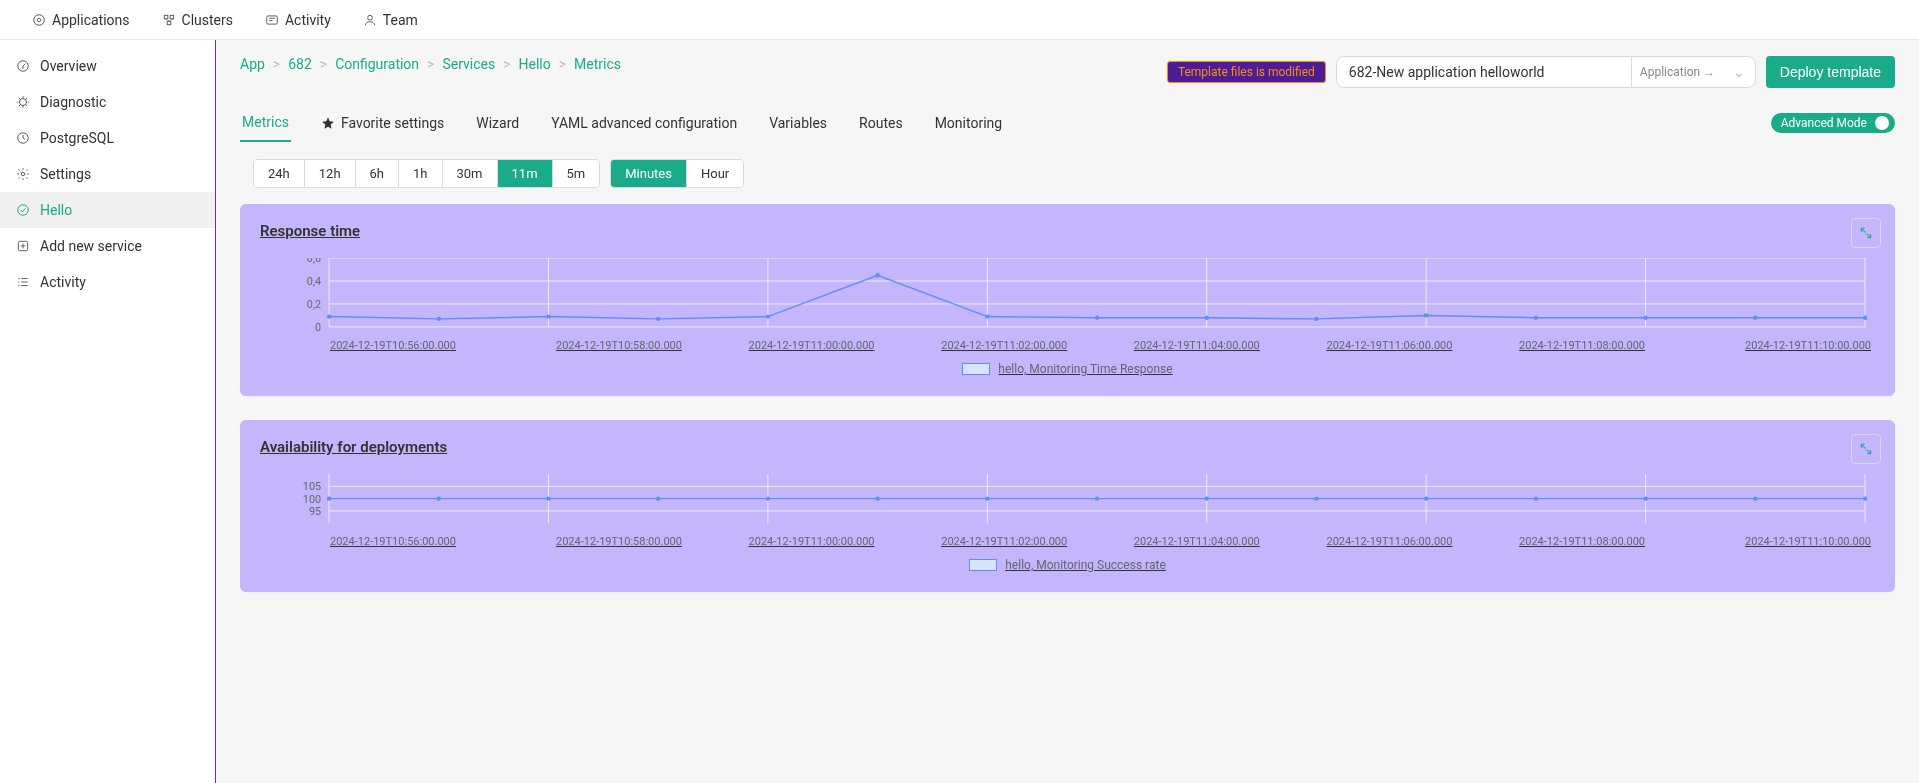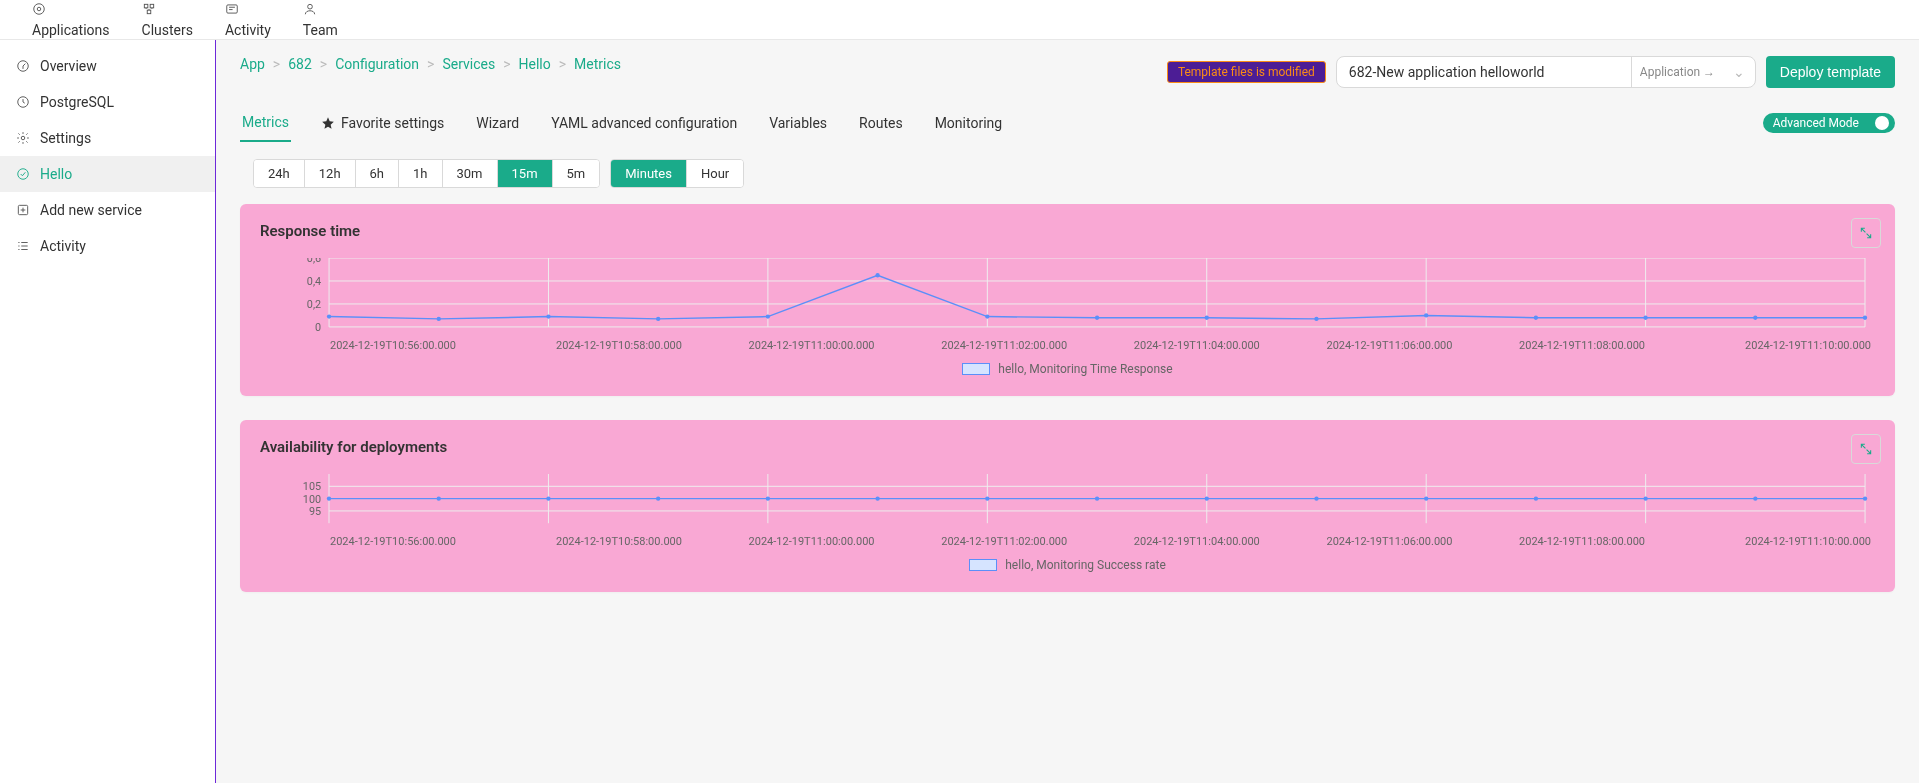--- a/index.html
+++ b/index.html
@@ -1,19 +1,19 @@
 <!DOCTYPE html>
 <html><head>
   <meta charset="utf-8">
   <style>
     * { box-sizing: border-box; margin: 0; padding: 0; }
     body { font-family: -apple-system, BlinkMacSystemFont, "Segoe UI", Roboto, sans-serif; color: #333; font-size: 14px; background: #fff; }
     
     .top-nav { display: flex; border-bottom: 1px solid #e8e8e8; padding: 0 16px; height: 40px; align-items: center; }
-    .top-nav-item { display: flex; gap: 6px; padding: 0 16px; cursor: pointer; color: #333; flex-direction: column; }
+    .top-nav-item { display: flex; align-items: center; gap: 6px; padding: 0 16px; cursor: pointer; color: #333; }
     .top-nav-item svg { width: 14px; height: 14px; stroke: #555; fill: none; stroke-width: 1.6; }
     
     .layout { display: flex; height: calc(100vh - 40px); }
     
     .sidebar { width: 216px; border-right: 1px solid #6d28d9; padding: 8px 0; background: #fff; }
     .sidebar-item { display: flex; align-items: center; gap: 10px; padding: 10px 16px; cursor: pointer; color: #333; }
     .sidebar-item.active { background: #f0f0f0; color: #1aab8a; }
     .sidebar-item.active svg { stroke: #1aab8a; }
     .sidebar-item svg { width: 14px; height: 14px; stroke: #555; fill: none; stroke-width: 1.6; flex-shrink:0;}
     
@@ -34,30 +34,30 @@
     .deploy-btn { background: #1aab8a; color: #fff; border: none; border-radius: 4px; padding: 8px 14px; cursor: pointer; font-size: 14px; }
     
     .page-title { font-weight: 600; margin-top: 10px; font-size: 15px; color:#222;}
     
     .tabs-row { display: flex; justify-content: space-between; align-items: center; margin-top: 16px; border-bottom: 1px solid transparent; }
     .tabs { display: flex; gap: 28px; }
     .tab { padding: 10px 2px; cursor: pointer; color: #333; display:flex; align-items:center; gap:6px;}
     .tab.active { color: #1aab8a; border-bottom: 2px solid #1aab8a; }
     .star-icon { width:14px; height:14px; fill:#333;}
     
-    .adv-toggle { background: #1aab8a; color: #fff; border-radius: 12px; padding: 3px 6px 3px 10px; display: flex; align-items: center; gap: 16px; font-size: 12px; }
+    .adv-toggle { background: #1aab8a; color: #fff; border-radius: 12px; padding: 3px 6px 3px 10px; display: flex; align-items: center; gap: 8px; font-size: 12px; }
     .adv-toggle .knob { width: 14px; height: 14px; background: #fff; border-radius: 50%; }
     
     .controls-row { display: flex; gap: 10px; margin: 16px 13px; }
     .btn-group { display: inline-flex; border: 1px solid #d9d9d9; border-radius: 4px; background: #fff; overflow: hidden; }
     .btn-seg { padding: 6px 14px; border-right: 1px solid #d9d9d9; cursor: pointer; background: #fff; font-size: 13px; }
     .btn-seg:last-child { border-right: none; }
     .btn-seg.active { background: #1aab8a; color: #fff; }
     
-    .card { background: #f9a8d4; border-radius: 6px; padding: 18px 20px 20px 20px; margin-bottom: 24px; box-shadow: 0 1px 2px rgba(0,0,0,0.03); position: relative; }
+    .card { background: #c4b5fd; border-radius: 6px; padding: 18px 20px 20px 20px; margin-bottom: 24px; box-shadow: 0 1px 2px rgba(0,0,0,0.03); position: relative; text-decoration: underline; }
     .card-title { font-weight: 600; margin-bottom: 18px; font-size:15px;}
     .expand-btn { position: absolute; right: 14px; top: 14px; border: 1px solid #d9d9d9; border-radius: 4px; width: 30px; height: 30px; display: flex; align-items: center; justify-content: center; cursor: pointer; color:#1aab8a;}
     .expand-btn svg { width:14px; height:14px; stroke:#1aab8a; fill:none; stroke-width:1.8;}
     
     .chart { position: relative; }
     .chart-svg { width: 100%; display:block;}
     .x-labels { display: flex; justify-content: space-between; font-size: 11px; color: #666; margin-top: 6px; padding: 0 4px 0 70px;}
     .x-labels span { flex:1; text-align:center; white-space:nowrap; font-size:11px;}
     .x-labels span:first-child{text-align:left;}
     .x-labels span:last-child{text-align:right;}
@@ -105,20 +105,27 @@
   <div class="sidebar">
     <div class="sidebar-item">
       <svg viewBox="0 0 24 24">
           <circle cx="12" cy="12" r="9"></circle>
           <path d="M12 12l4-4M12 12v5"></path>
         </svg>
       <span>Overview</span>
     </div>
     <div class="sidebar-item">
       <svg viewBox="0 0 24 24">
+          <circle cx="12" cy="12" r="6"></circle>
+          <path d="M12 2v4M12 18v4M4 12H2M22 12h-2M5 5l3 3M19 5l-3 3M5 19l3-3M19 19l-3-3"></path>
+        </svg>
+      <span>Diagnostic</span>
+    </div>
+    <div class="sidebar-item">
+      <svg viewBox="0 0 24 24">
           <circle cx="12" cy="12" r="9"></circle>
           <path d="M12 7v5l3 2"></path>
         </svg>
       <span>PostgreSQL</span>
     </div>
     <div class="sidebar-item">
       <svg viewBox="0 0 24 24">
           <circle cx="12" cy="12" r="3"></circle>
           <path d="M12 2v3M12 19v3M4.2 4.2l2.1 2.1M17.7 17.7l2.1 2.1M2 12h3M19 12h3M4.2 19.8l2.1-2.1M17.7 6.3l2.1-2.1"></path>
         </svg>
@@ -209,21 +216,21 @@
       </div>
     </div>
 
     <div class="controls-row">
       <div class="btn-group" id="range-group">
           <div class="btn-seg">24h</div>
           <div class="btn-seg">12h</div>
           <div class="btn-seg">6h</div>
           <div class="btn-seg">1h</div>
           <div class="btn-seg">30m</div>
-          <div class="btn-seg active">15m</div>
+          <div class="btn-seg active">11m</div>
           <div class="btn-seg">5m</div>
         </div>
       <div class="btn-group" id="unit-group">
           <div class="btn-seg active">Minutes</div>
           <div class="btn-seg">Hour</div>
         </div>
     </div>
 
     <div id="charts">
         <div class="card">

